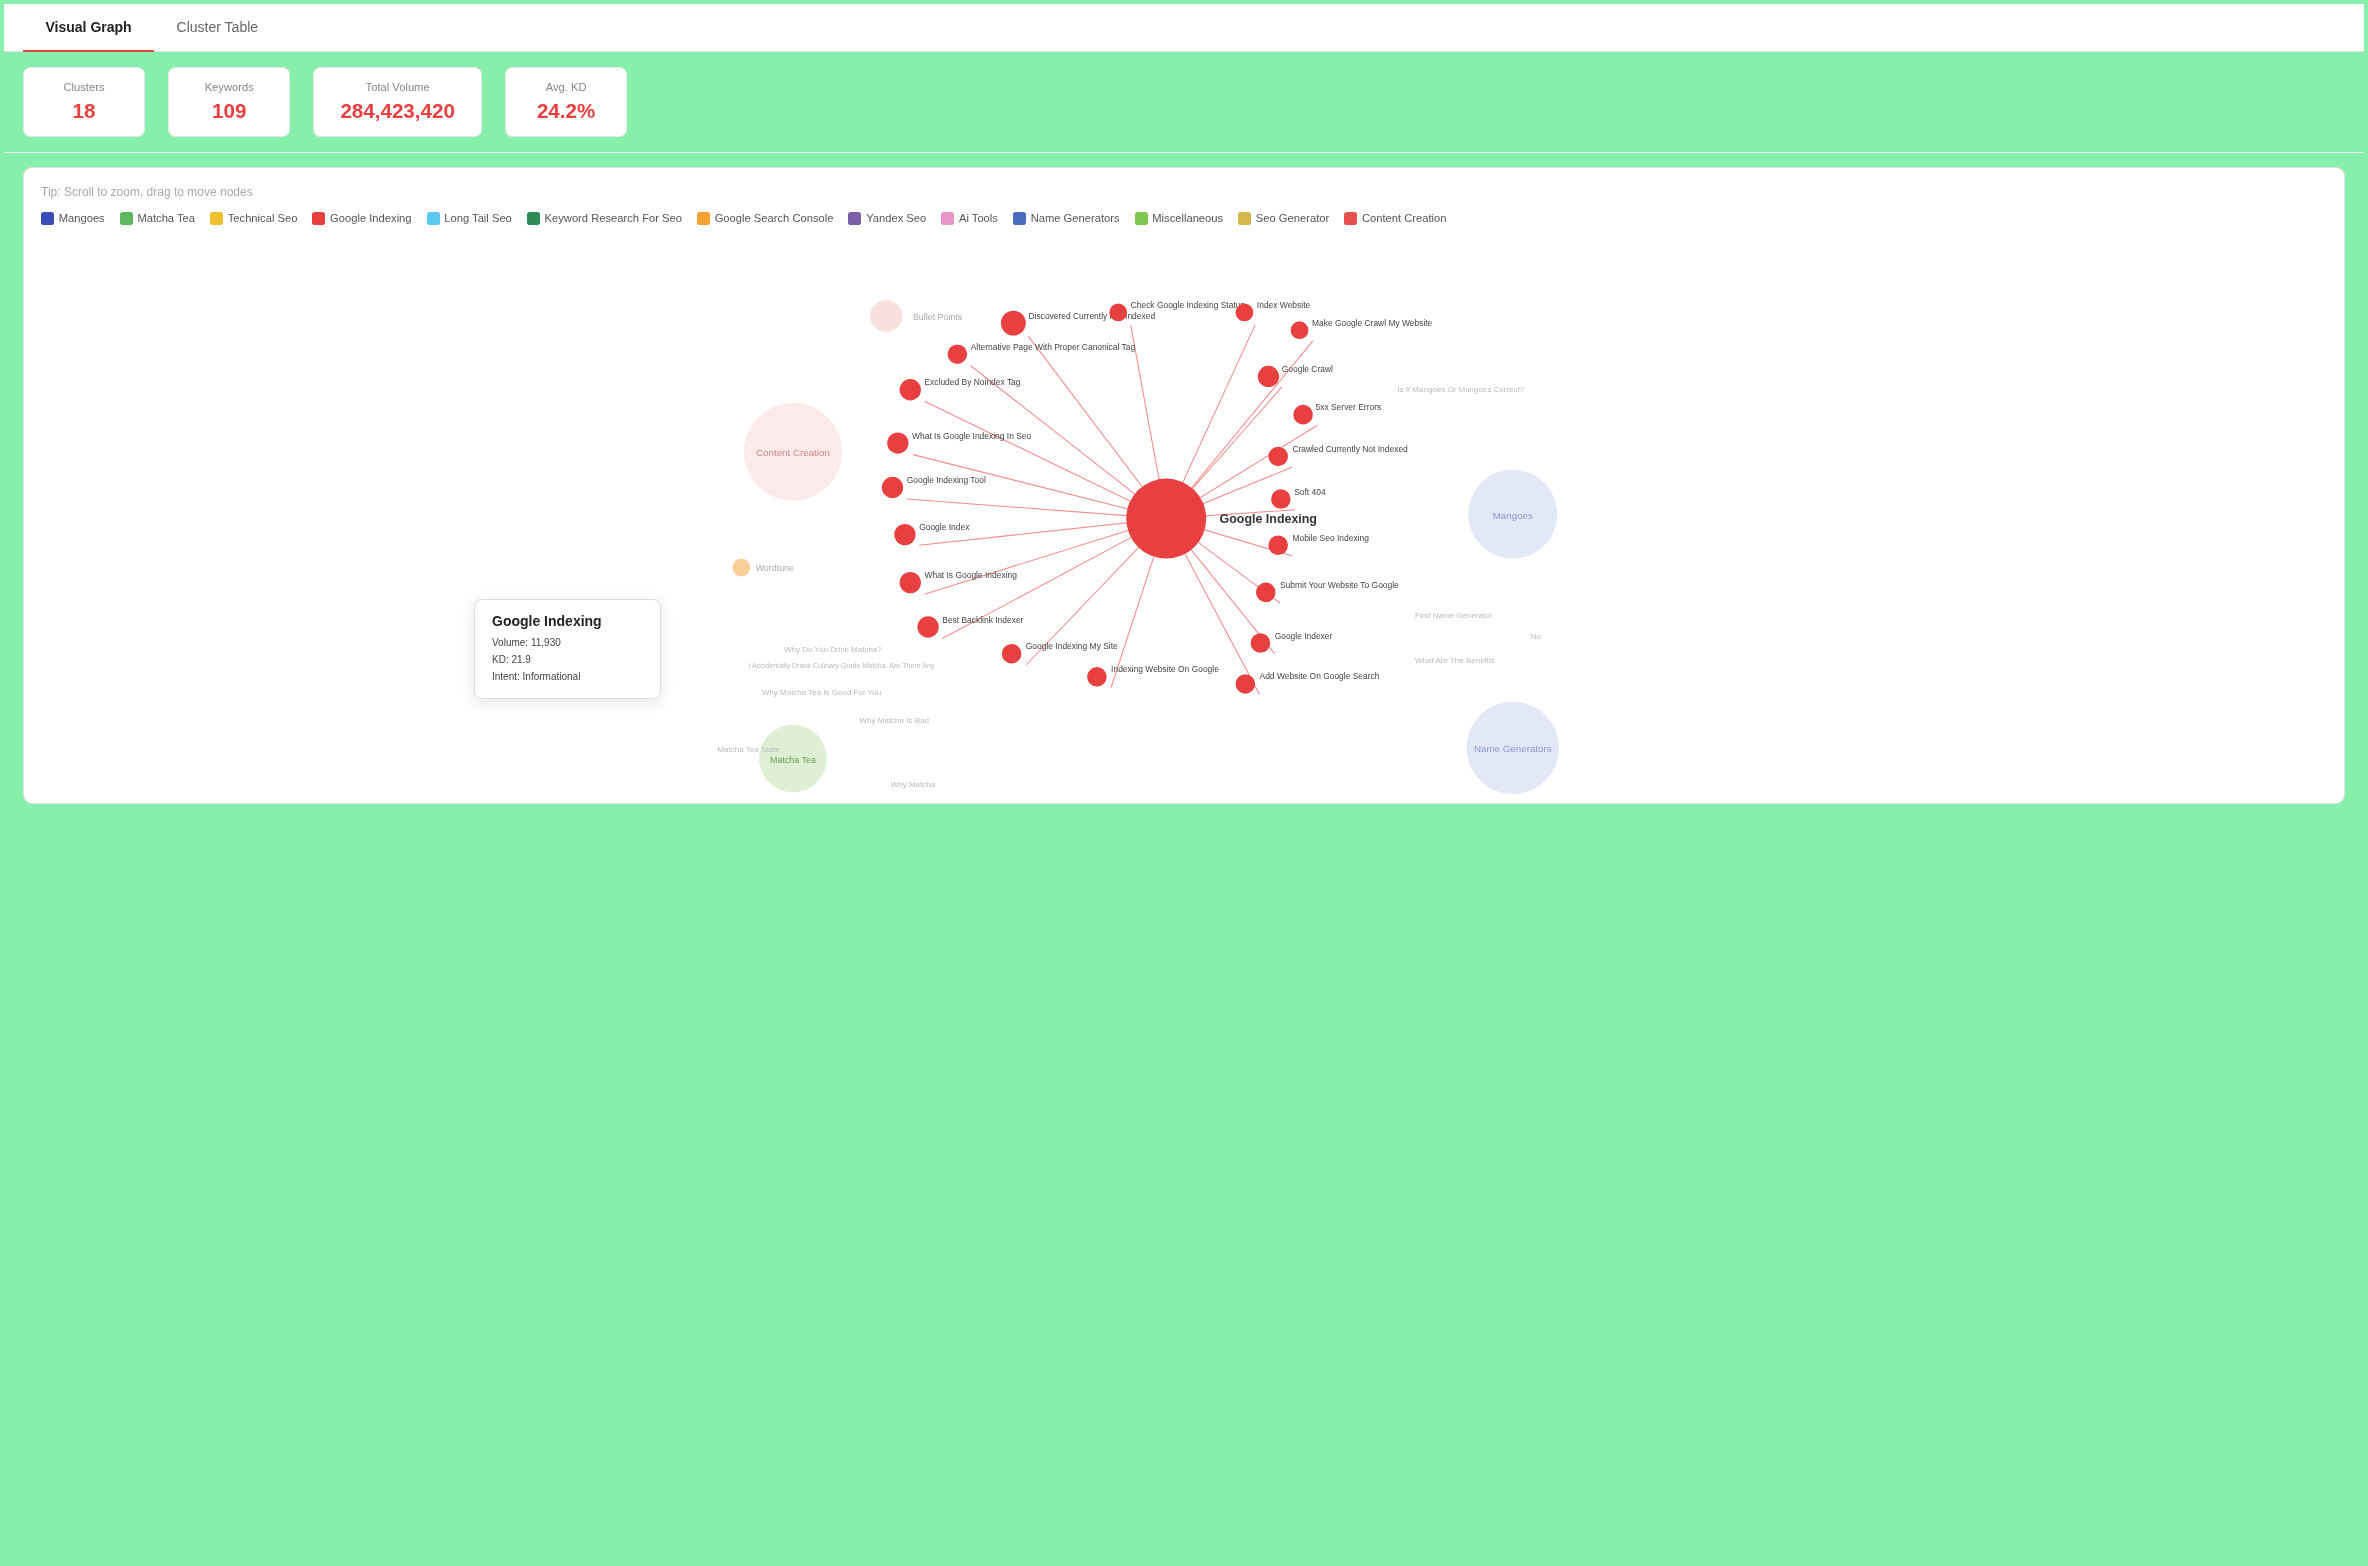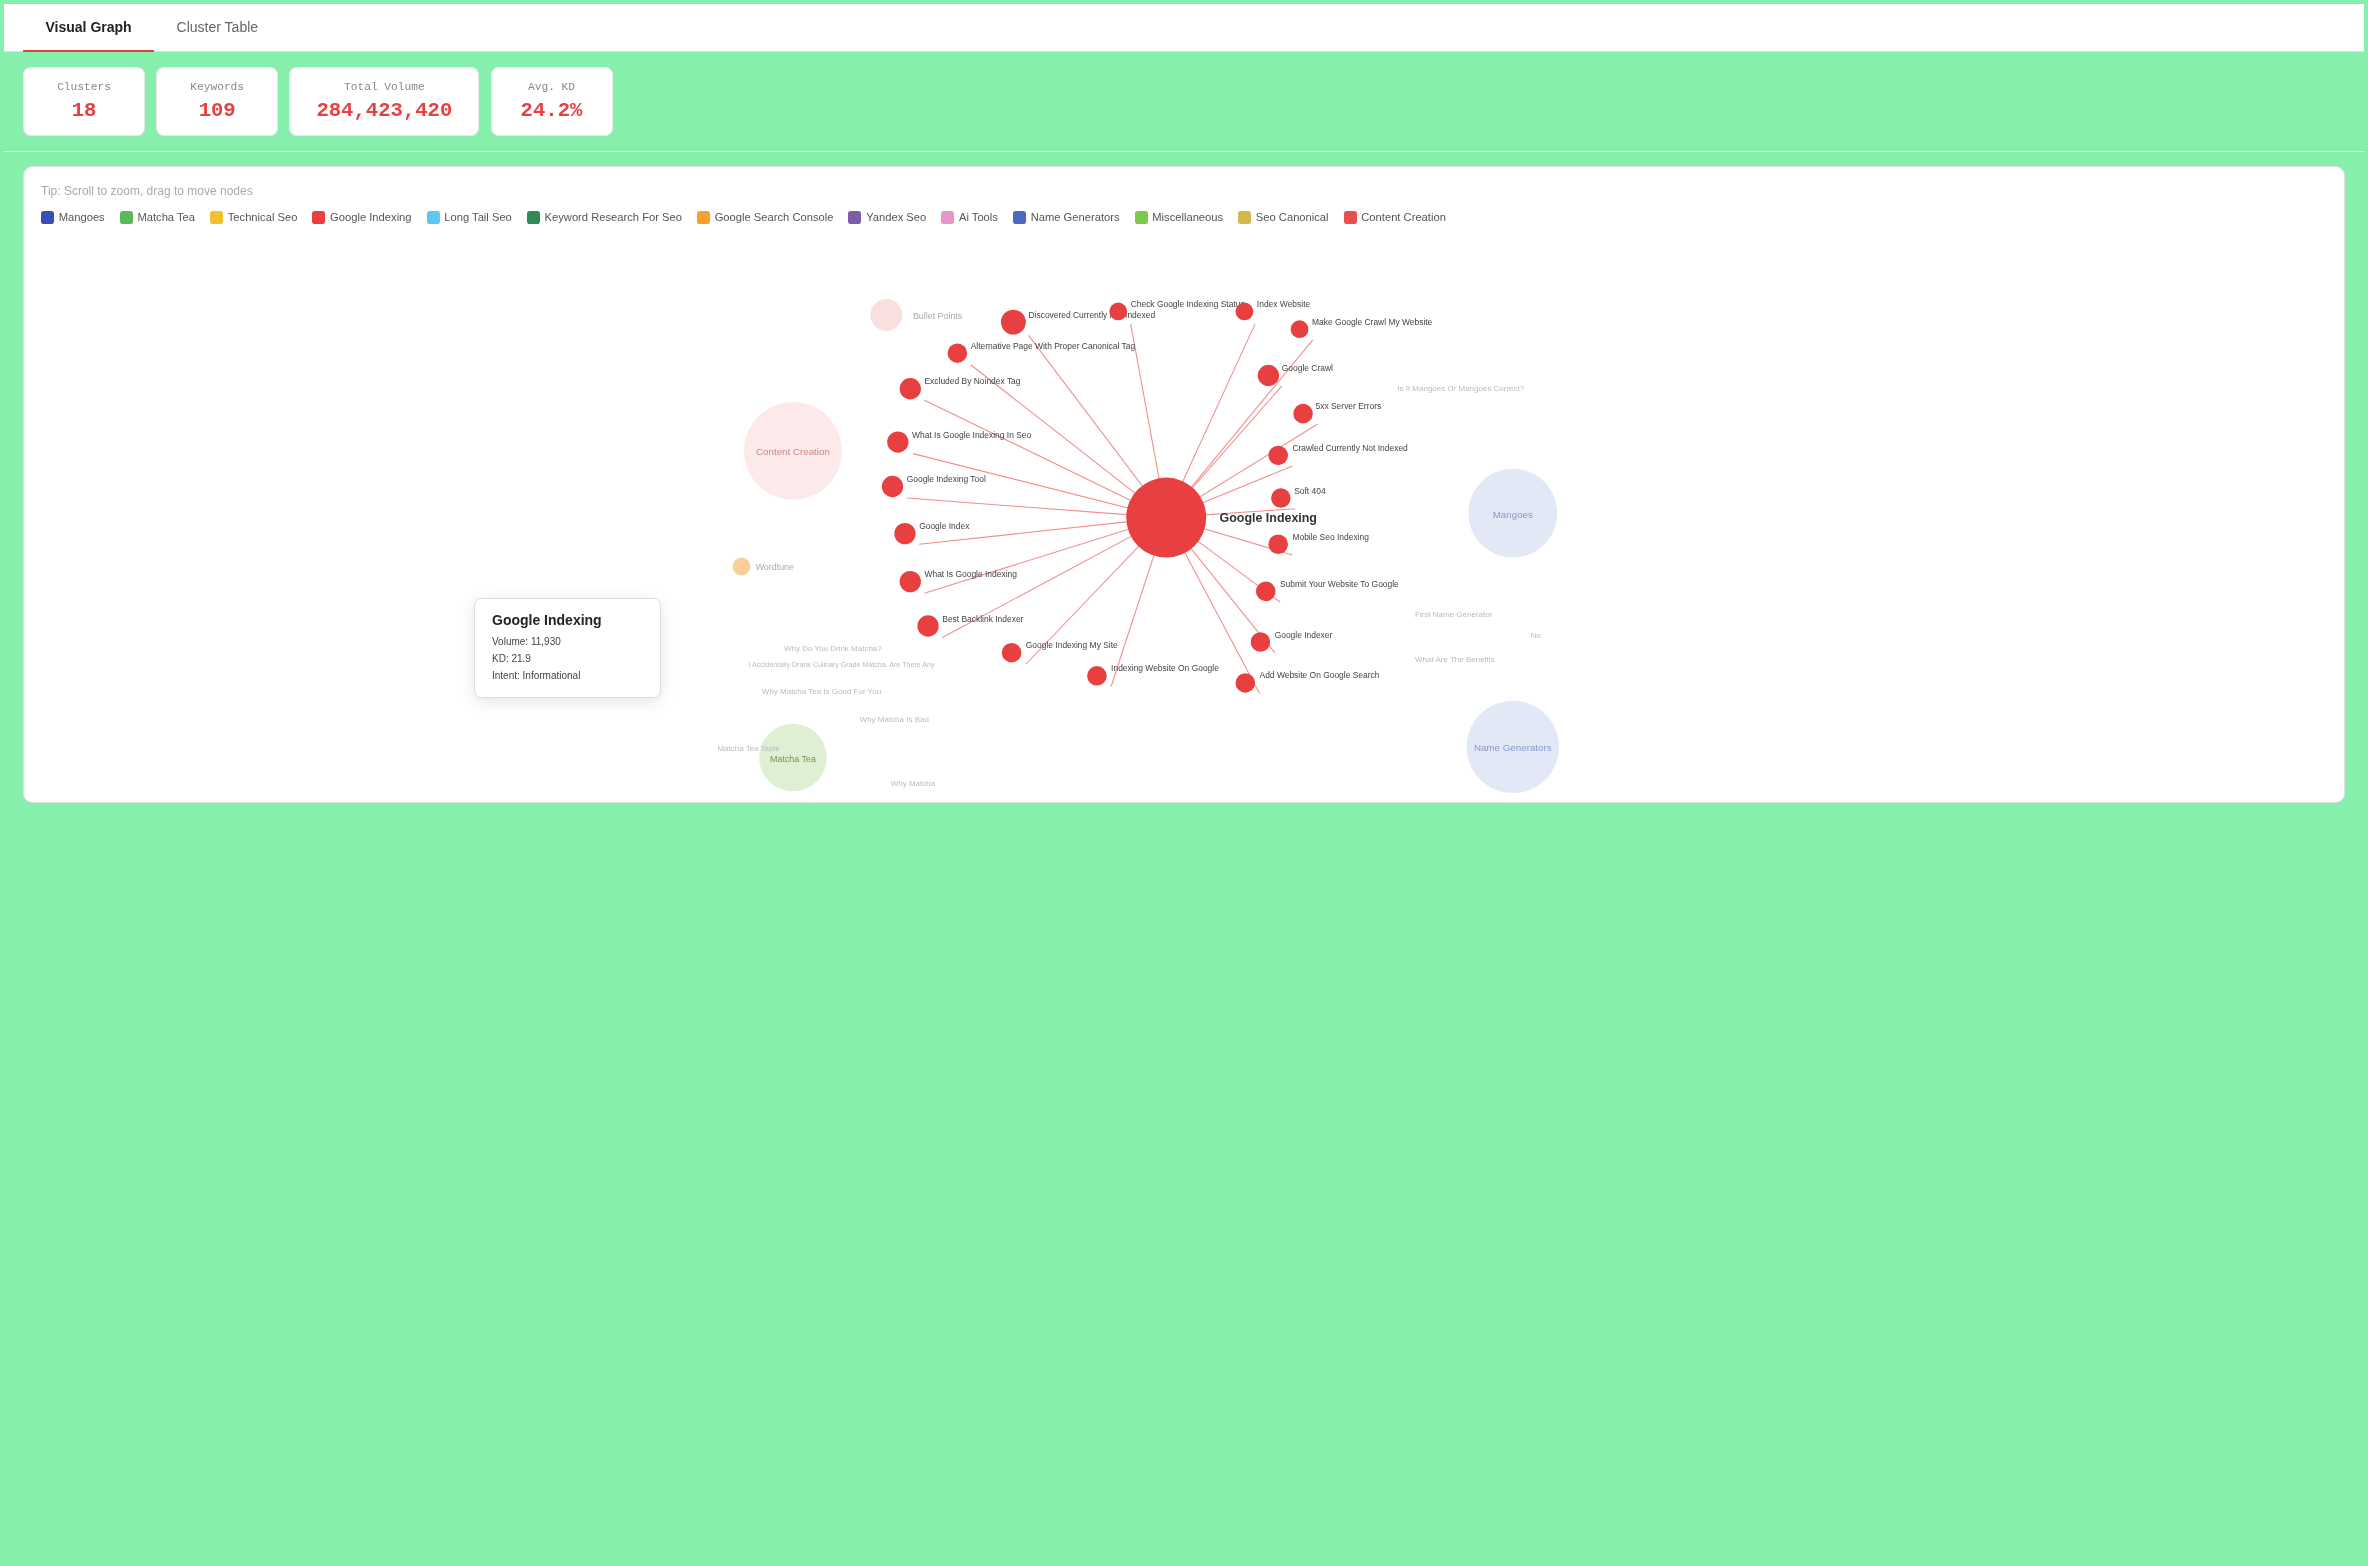--- a/index.html
+++ b/index.html
@@ -6,21 +6,21 @@
     body { font-family: -apple-system, BlinkMacSystemFont, 'Segoe UI', sans-serif; background: #f5f5f5; color: #333; }
 
     .app-container { background: #86efac; min-height: 100vh; padding: 4px; }
 
     
     .tabs { display: flex; border-bottom: 0.9px solid #e0e0e0; background: #fff; padding: 0 19px; }
     .tab { padding: 15px 22.5px; font-size: 14px; font-weight: 400; cursor: pointer; color: #666; border-bottom: 2.8px solid transparent; margin-bottom: -0.9px; }
     .tab.active { color: #222; border-bottom: 2.8px solid #e84040; font-weight: 600; }
 
     
-    .stats-bar { display: flex; padding: 15px 19px; gap: 0; border-bottom: 0.9px solid #eee; font-family: Liberation Mono, monospace; }
+    .stats-bar { display: flex; padding: 15px 19px; gap: 12px; border-bottom: 0.9px solid #eee; }
     .stat-card { background: #fff; border: 0.9px solid #e8e8e8; border-radius: 7.5px; padding: 13px 26px; margin-right: 11.2px; text-align: center; min-width: 122px; }
     .stat-label { font-size: 11.2px; color: #888; margin-bottom: 5.6px; }
     .stat-value { font-size: 20.6px; font-weight: 700; color: #e84040; }
 
     
     .graph-container { margin: 14px 19px; border: 0.9px solid #e0e0e0; border-radius: 9.4px; background: #fff; padding: 17px; position: relative; overflow: hidden; height: 637px; }
     .tip-text { font-size: 12px; color: #aaa; margin-bottom: 13px; }
 
     
     .legend { display: flex; flex-wrap: wrap; gap: 5.6px 15px; margin-bottom: 9.4px; }
@@ -107,21 +107,21 @@
         <div class="legend-item">
           <span class="legend-dot" style="background:#4a6abf"></span>
           <span>Name Generators</span>
         </div>
         <div class="legend-item">
           <span class="legend-dot" style="background:#7ec850"></span>
           <span>Miscellaneous</span>
         </div>
         <div class="legend-item">
           <span class="legend-dot" style="background:#d4b84a"></span>
-          <span>Seo Canonical</span>
+          <span>Seo Generator</span>
         </div>
         <div class="legend-item">
           <span class="legend-dot" style="background:#e85050"></span>
           <span>Content Creation</span>
         </div>
       </div>
 
     <div class="graph-svg-container">
       <svg width="100%" height="100%" viewBox="0 0 1100 620">
 

